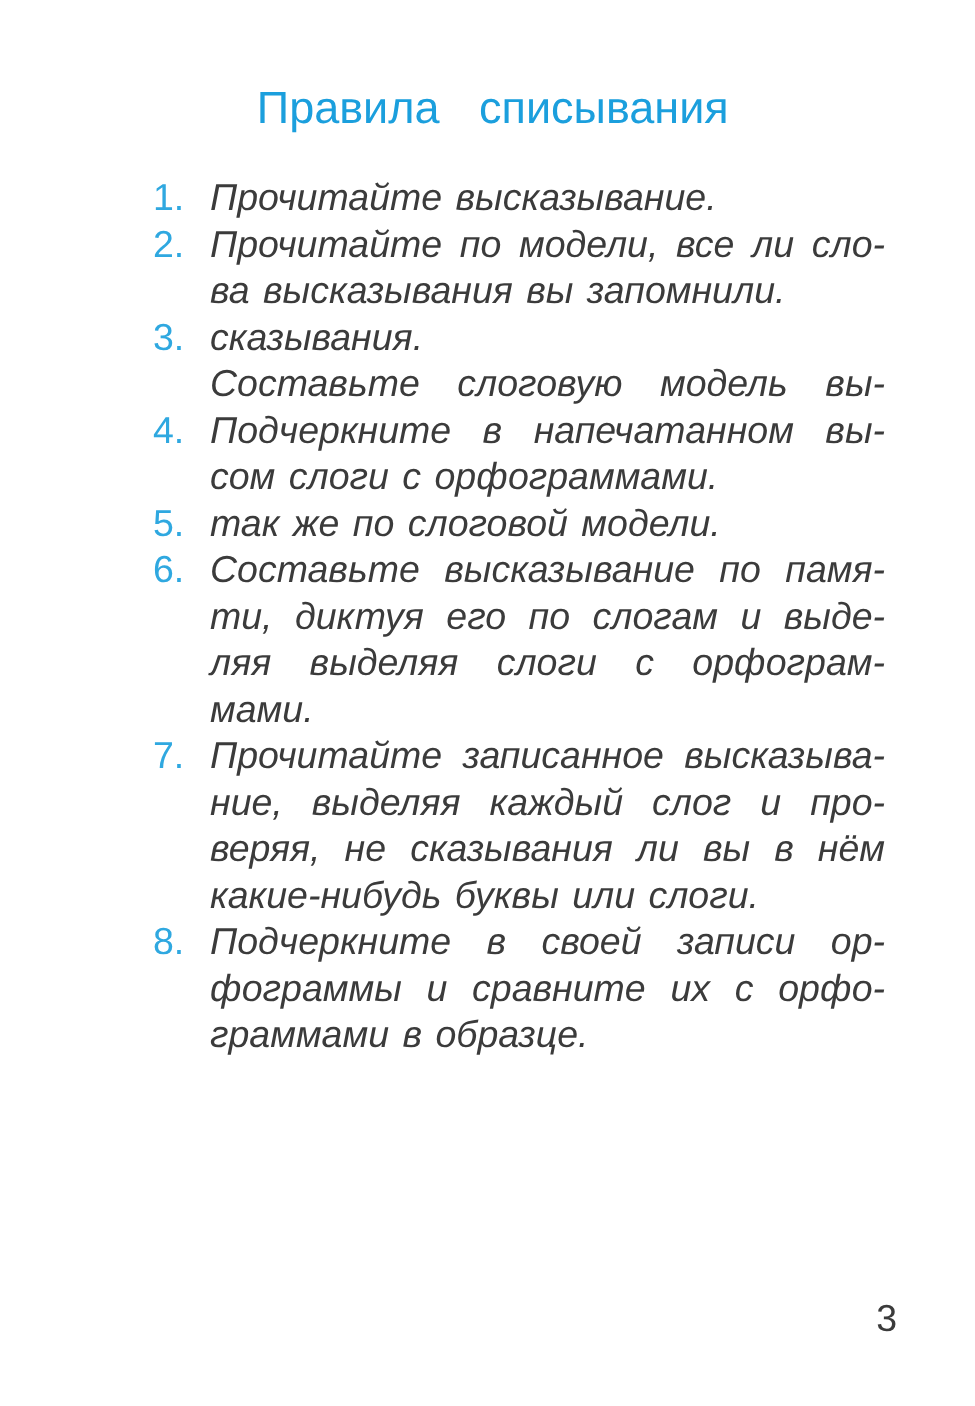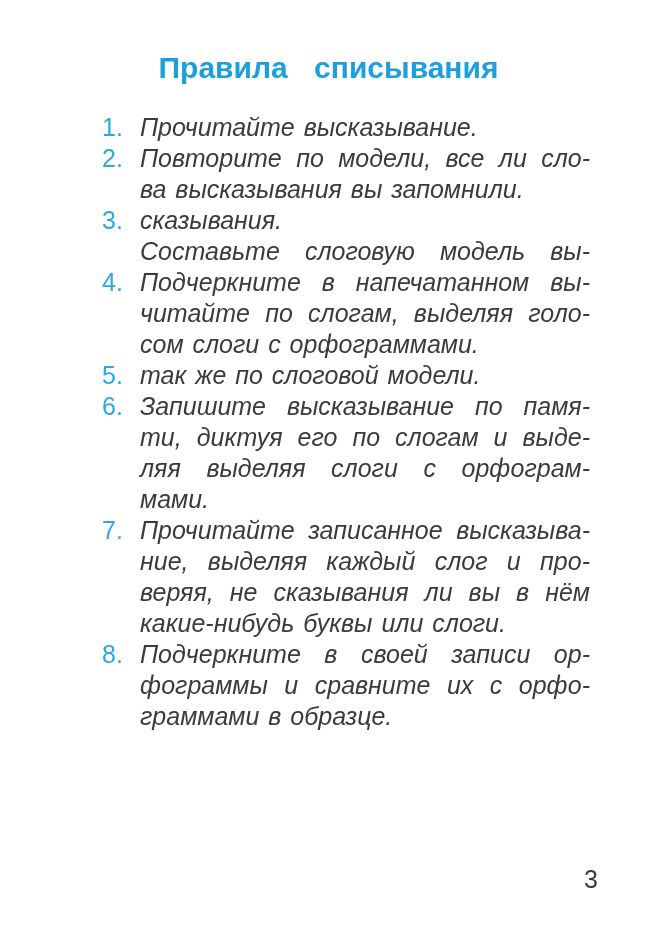--- a/index.html
+++ b/index.html
@@ -6,25 +6,25 @@
   .page {
     position: relative;
     width: 650px;
     height: 937px;
     background: var(--bg, #ffffff);
     font-family: "Liberation Sans", sans-serif;
     color: var(--text, #3b3b3b);
     overflow: hidden;
   }
   .title {
-    margin: 0;
+    margin: 5px;
     padding-top: 50px;
     font-size: 30px;
     line-height: 36px;
-    font-weight: bold;
+    font-weight: normal;
     text-align: center;
     word-spacing: 18px;
     color: var(--title, #1b9fdd);
     padding-left: 7px;
   }
   .rules-list {
     list-style: none;
     margin: 26px 0 0 100px;
     padding: 0;
     width: 490px;
@@ -71,53 +71,52 @@
   <li class="rule-item">
     <span class="num">1.</span>
     <div class="lines">
           <div class="line">Прочитайте высказывание.</div>
         </div>
   </li>
 
   <li class="rule-item">
     <span class="num">2.</span>
     <div class="lines">
-          <div class="line fill">Повторите по модели, все ли сло-</div>
+          <div class="line fill">Прочитайте по модели, все ли сло-</div>
           <div class="line">ва высказывания вы запомнили.</div>
         </div>
   </li>
 
   <li class="rule-item">
     <span class="num">3.</span>
     <div class="lines">
           <div class="line">сказывания.</div>
           <div class="line fill">Составьте слоговую модель вы-</div>
         </div>
   </li>
 
   <li class="rule-item">
     <span class="num">4.</span>
     <div class="lines">
           <div class="line fill">Подчеркните в напечатанном вы-</div>
-          <div class="line fill">читайте по слогам, выделяя голо-</div>
           <div class="line">сом слоги с орфограммами.</div>
         </div>
   </li>
 
   <li class="rule-item">
     <span class="num">5.</span>
     <div class="lines">
           <div class="line">так же по слоговой модели.</div>
         </div>
   </li>
 
   <li class="rule-item">
     <span class="num">6.</span>
     <div class="lines">
-          <div class="line fill">Запишите высказывание по памя-</div>
+          <div class="line fill">Составьте высказывание по памя-</div>
           <div class="line fill">ти, диктуя его по слогам и выде-</div>
           <div class="line fill">ляя выделяя слоги с орфограм-</div>
           <div class="line">мами.</div>
         </div>
   </li>
 
   <li class="rule-item">
     <span class="num">7.</span>
     <div class="lines">
           <div class="line fill">Прочитайте записанное высказыва-</div>

